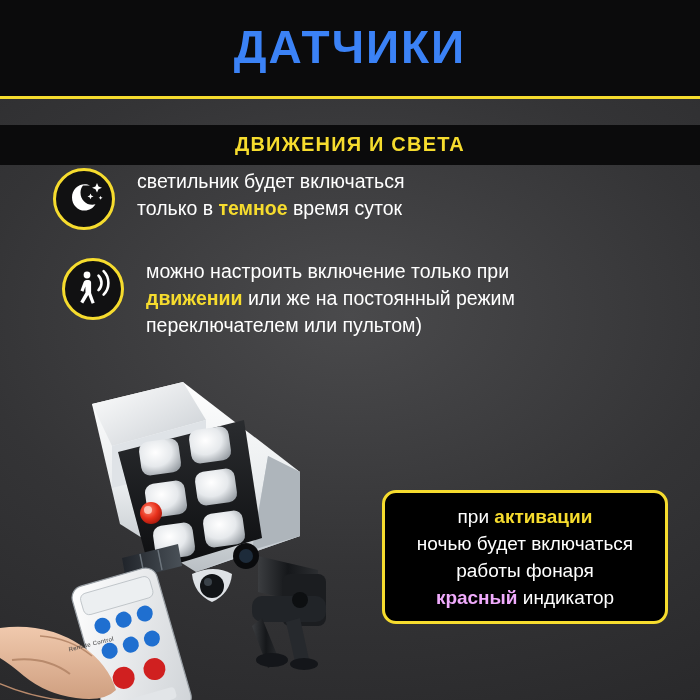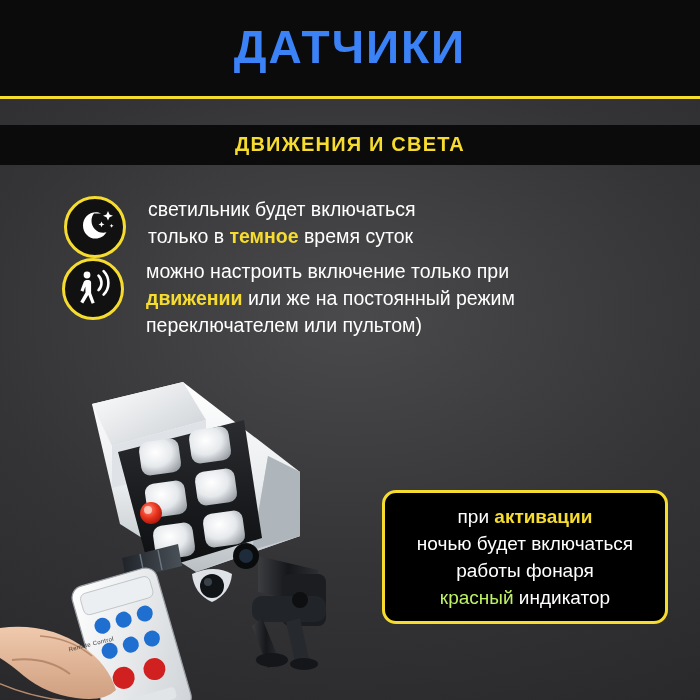--- a/index.html
+++ b/index.html
@@ -63,21 +63,21 @@
     letter-spacing: 1.2px;
     color: #f6dc2e;
   }
 
   
   .feature {
     position: absolute;
     display: flex;
     align-items: flex-start;
   }
-  .feature-1 { left: 64px; top: 168px; margin-top: 28px; }
+  .feature-1 { left: 53px; top: 168px; }
   .feature-2 { left: 62px; top: 258px; }
 
   .badge {
     flex: 0 0 auto;
     width: 62px;
     height: 62px;
     border-radius: 50%;
     border: 3px solid #f6dc2e;
     background: #111112;
     position: relative;
@@ -87,21 +87,21 @@
 
   .feature-text {
     margin-left: 22px;
     font-size: 19.5px;
     line-height: 27px;
     color: #ffffff;
     max-width: 480px;
   }
   .feature-text-2 { max-width: 498px; }
   .hl { color: #f6dc2e; font-weight: bold; }
-  .hl-red { color: #bef264; font-weight: normal; }
+  .hl-red { color: #f0abfc; font-weight: bold; }
 
   
   .callout {
     position: absolute;
     left: 382px;
     top: 490px;
     width: 286px;
     height: 134px;
     background: #000000;
     border: 3px solid #f6dc2e;

